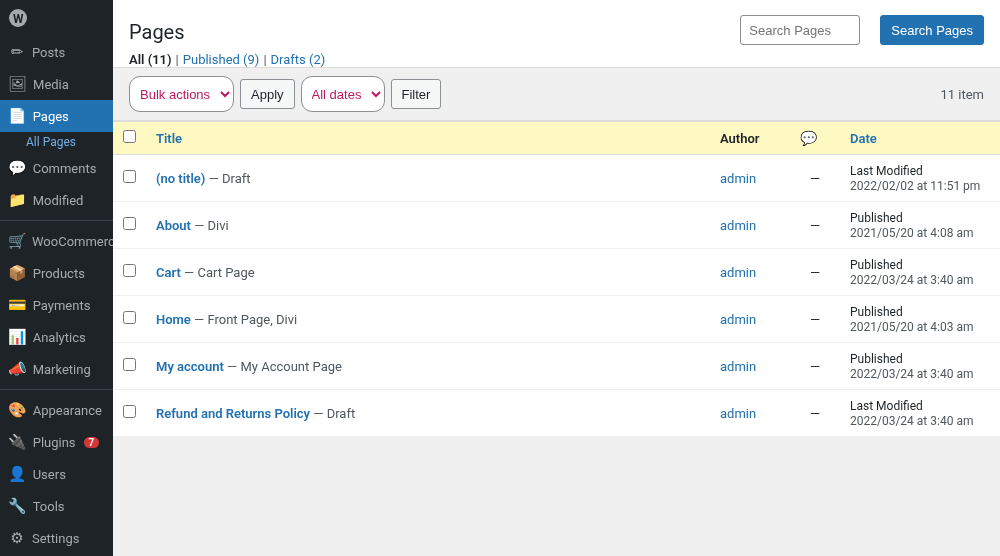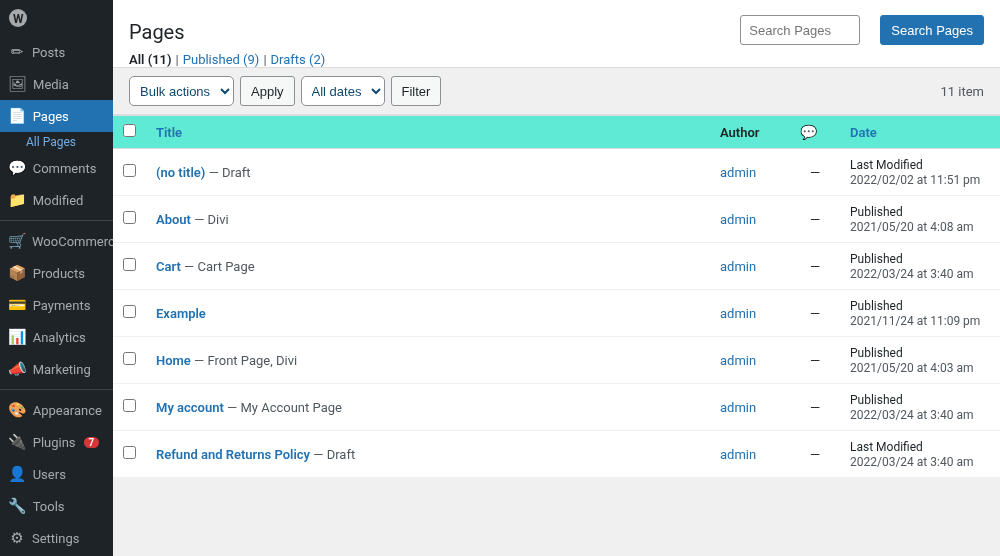--- a/index.html
+++ b/index.html
@@ -94,27 +94,27 @@
       border-bottom: 1px solid #dcdcde;
     }
     .toolbar-right {
       margin-left: auto;
       color: #50575e;
       font-size: 13px;
     }
 
     select.wp-select {
       border: 1px solid #8c8f94;
-      border-radius: 5px;
+      border-radius: 11px;
       background: #fff;
       padding: 3px 6px;
       font-size: 13px;
-      color: #0c4a6e;
-      cursor: pointer;
-      height: 30px;
+      color: #be185d;
+      cursor: pointer;
+      height: 36px;
     }
     button.wp-btn {
       border: 1px solid #8c8f94;
       border-radius: 3px;
       background: #f6f7f7;
       padding: 3px 10px;
       font-size: 13px;
       color: #1d2327;
       cursor: pointer;
       height: 30px;
@@ -138,21 +138,21 @@
       width: 120px;
     }
 
     
     .wp-table {
       width: 100%;
       border-collapse: collapse;
       background: #fff;
     }
     .wp-table th {
-      background: #5eead4;
+      background: #fef9c3;
       border-bottom: 1px solid #dcdcde;
       border-top: 1px solid #dcdcde;
       padding: 8px 10px;
       text-align: left;
       font-size: 13px;
       font-weight: 600;
       color: #1d2327;
     }
     .wp-table th.col-title { color: #2271b1; }
     .wp-table th.col-date { color: #2271b1; margin-top: 6px; }
@@ -329,27 +329,20 @@
         </tr>
         <tr>
           <td class="col-cb"><input type="checkbox" style=""></td>
           <td><a href="#" class="page-link">Cart</a><span class="page-sub"> — Cart Page</span></td>
           <td><a href="#" class="author-link">admin</a></td>
           <td class="col-comments"><span class="dash">—</span></td>
           <td class="col-date"><span class="date-label">Published</span><br><span class="date-text">2022/03/24 at 3:40 am</span></td>
         </tr>
         <tr>
           <td class="col-cb"><input type="checkbox" style=""></td>
-          <td><a href="#" class="page-link">Example</a></td>
-          <td><a href="#" class="author-link">admin</a></td>
-          <td class="col-comments"><span class="dash">—</span></td>
-          <td class="col-date"><span class="date-label">Published</span><br><span class="date-text">2021/11/24 at 11:09 pm</span></td>
-        </tr>
-        <tr>
-          <td class="col-cb"><input type="checkbox" style=""></td>
           <td><a href="#" class="page-link">Home</a><span class="page-sub"> — Front Page, Divi</span></td>
           <td><a href="#" class="author-link">admin</a></td>
           <td class="col-comments"><span class="dash">—</span></td>
           <td class="col-date"><span class="date-label">Published</span><br><span class="date-text">2021/05/20 at 4:03 am</span></td>
         </tr>
         <tr>
           <td class="col-cb"><input type="checkbox" style=""></td>
           <td><a href="#" class="page-link">My account</a><span class="page-sub"> — My Account Page</span></td>
           <td><a href="#" class="author-link">admin</a></td>
           <td class="col-comments"><span class="dash">—</span></td>

